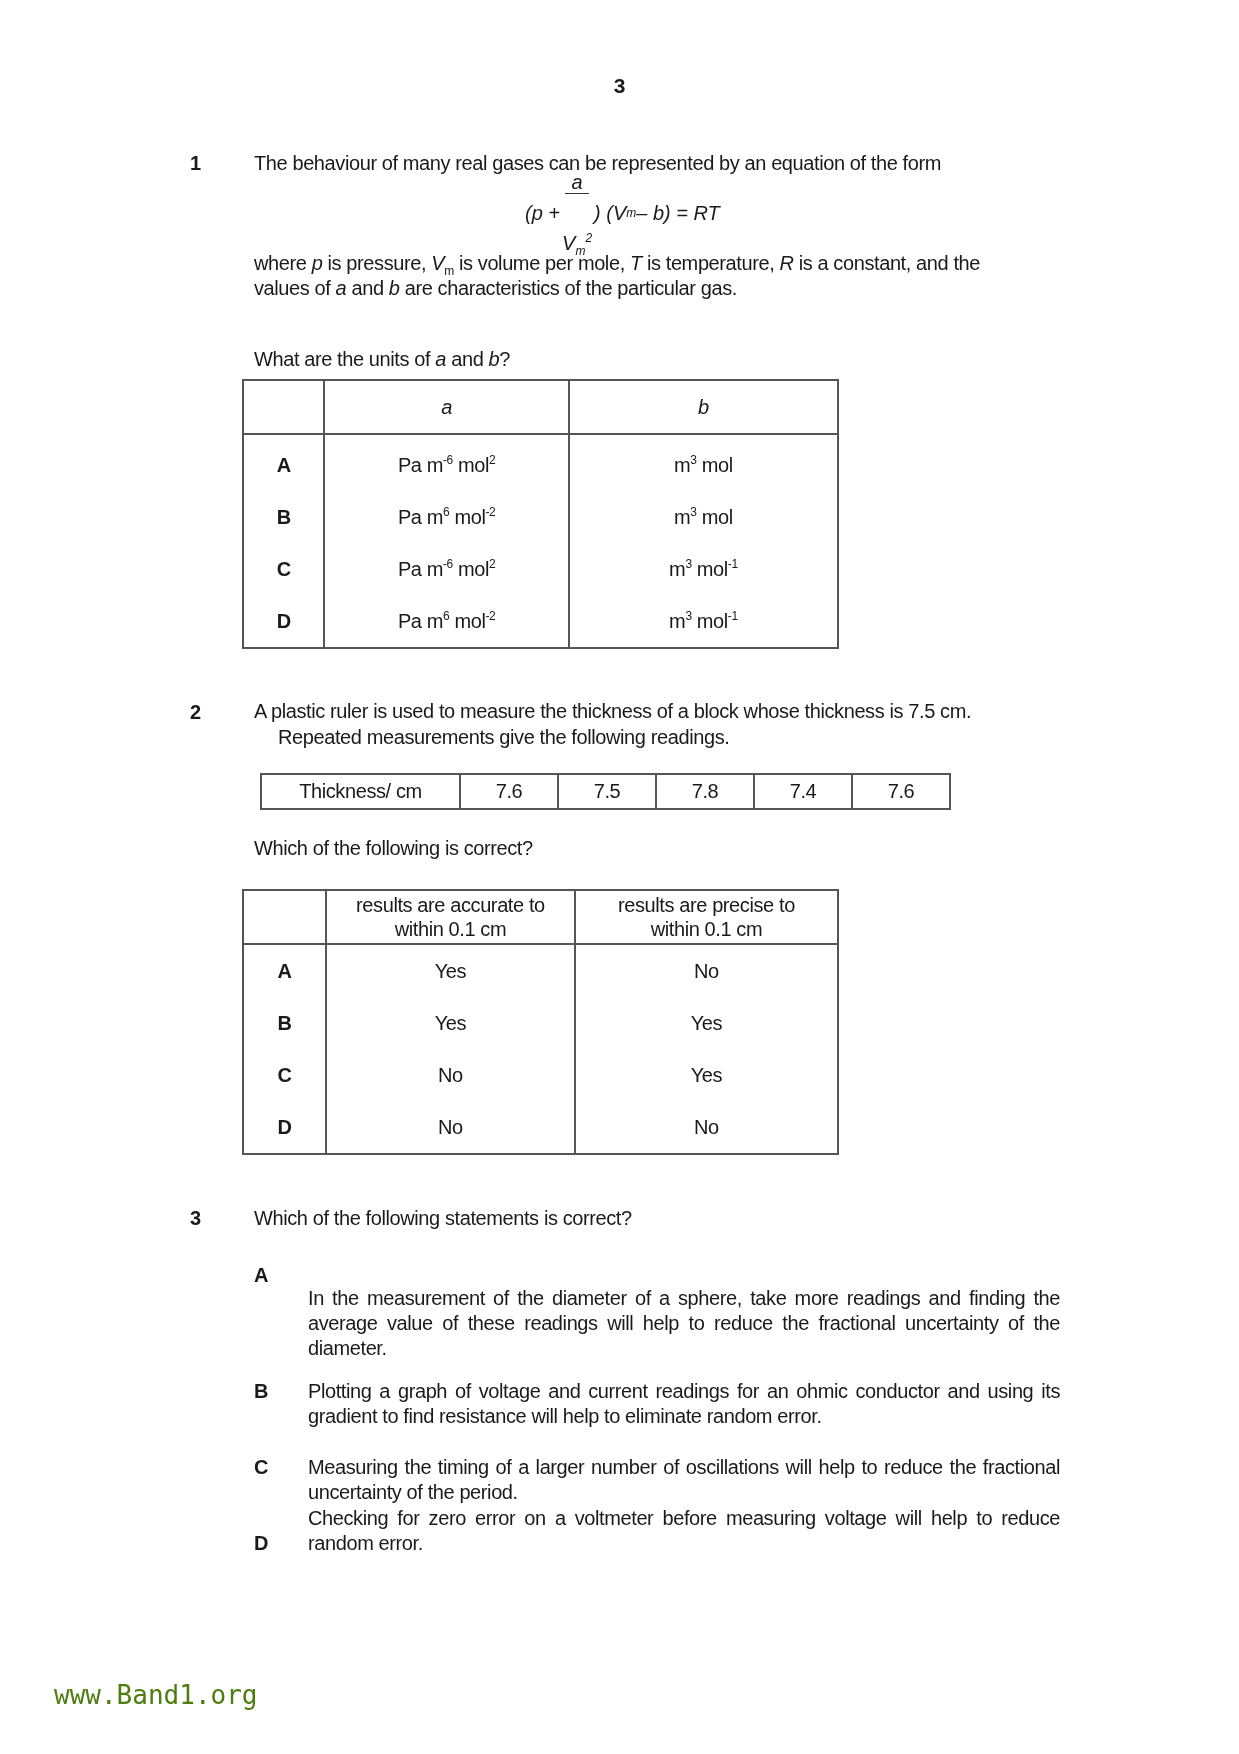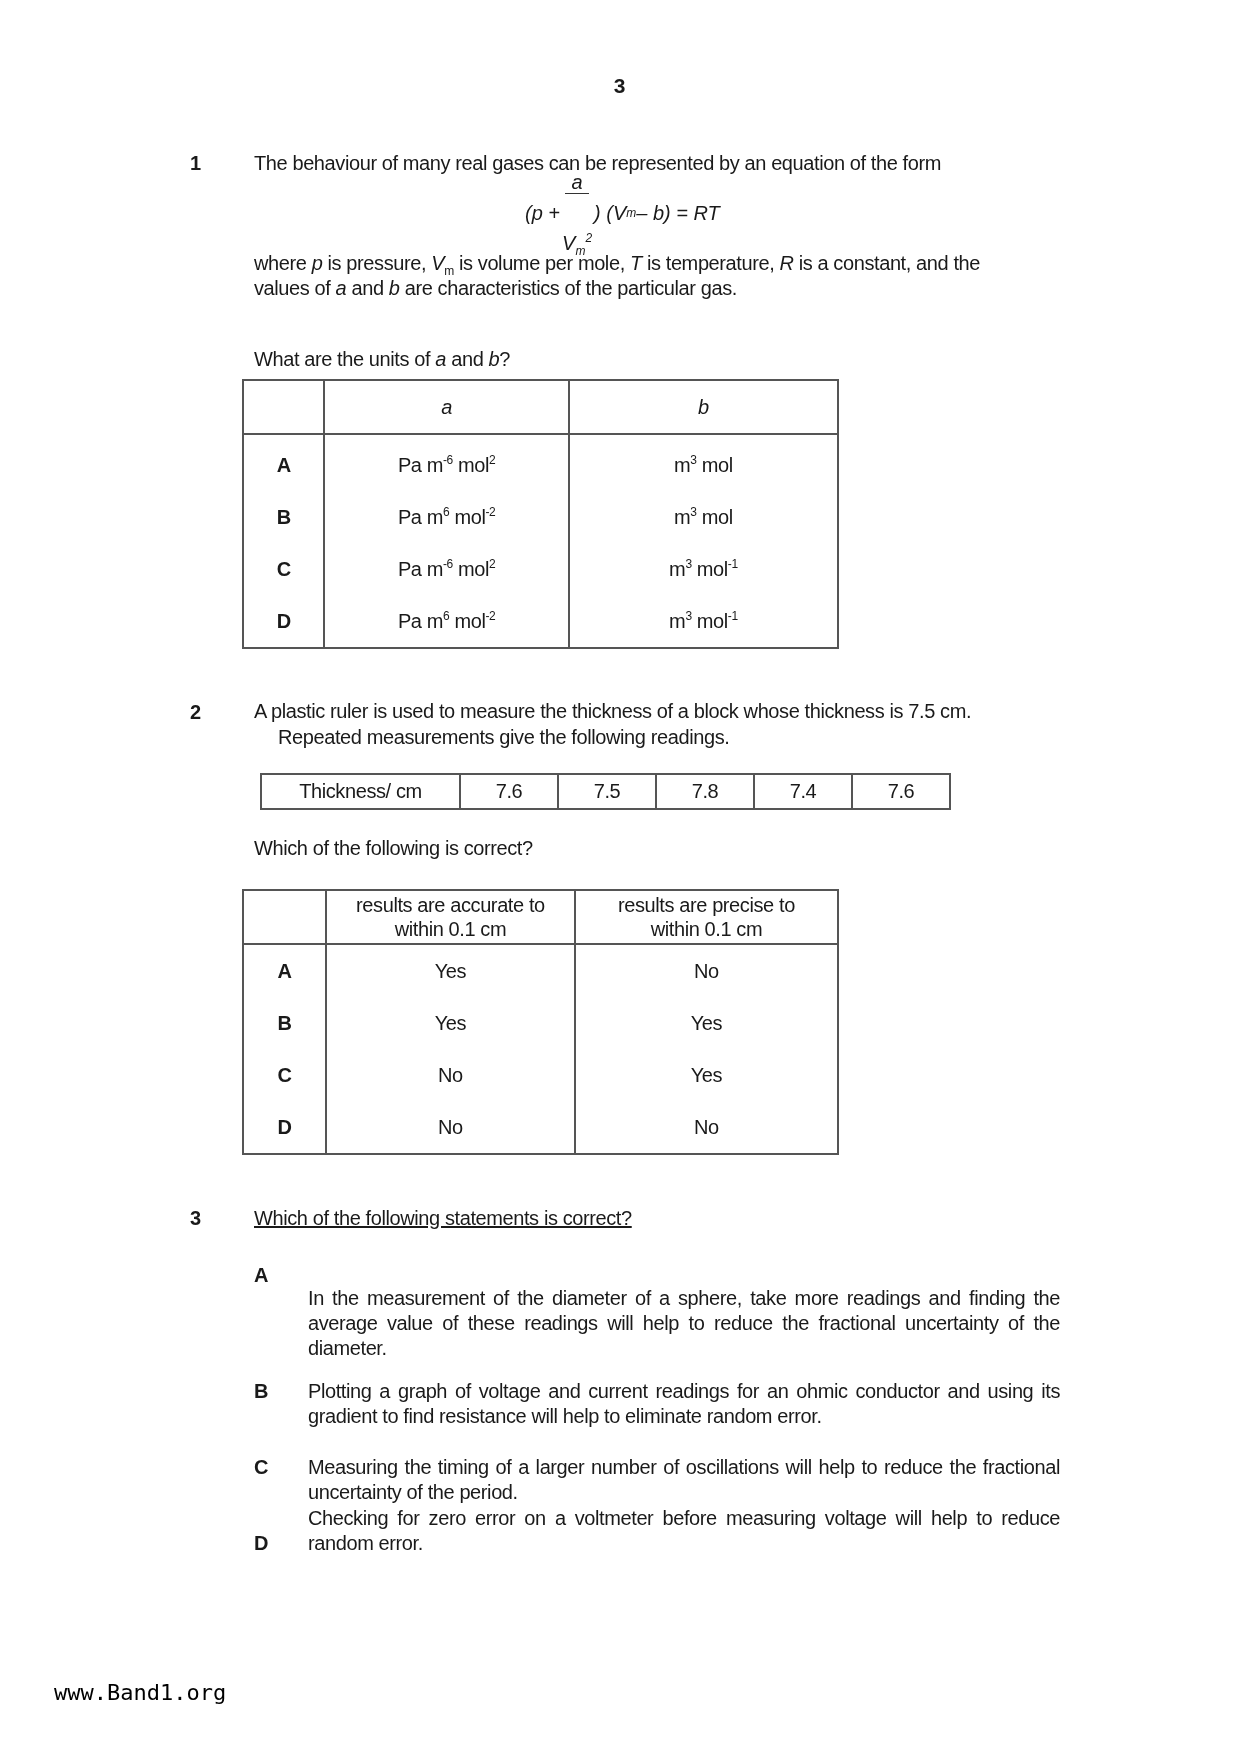--- a/index.html
+++ b/index.html
@@ -38,21 +38,21 @@
 
     .t3 { left: 242px; top: 889px; width: 597px; }
     .t3 .c0 { width: 80px; } .t3 .c1 { width: 244px; } .t3 .c2 { width: 258px; }
     .t3 thead th { height: 52px; line-height: 24px; margin-left: 16px; }
     .t3 tbody td { height: 52px; border-top: none; border-bottom: none; }
     .t3 tbody tr:last-child td { border-bottom: 2px solid #555; }
 
     .opt-letter { left: 254px; font-weight: bold; font-size: 20px; }
     .opt-text { left: 308px; width: 752px; line-height: 25px; font-size: 20px; letter-spacing: -0.4px; text-align: justify; }
 
-    .footer { left: 54px; top: 1680px; font-family: "DejaVu Sans Mono", monospace; font-size: 22px; color: #000000; }
+    .footer { left: 54px; top: 1680px; font-family: "DejaVu Sans Mono", monospace; font-size: 26px; color: #4d7c0f; }
   </style>
 </head>
 <body>
 
 <div class="abs page-num">3</div>
 
 <div class="abs qnum" style="top:152px;">1</div>
 <div class="abs text" style="top:151px;">The behaviour of many real gases can be represented by an equation of the form</div>
 
 <div class="abs equation">
@@ -150,21 +150,21 @@
       </tr>
       <tr>
         <td class="c0 rowlabel">D</td>
         <td class="c1">No</td>
         <td class="c2">No</td>
       </tr>
     </tbody>
 </table>
 
 <div class="abs qnum" style="top:1207px;">3</div>
-<div class="abs text" style="top:1206px;text-decoration:underline;">Which of the following statements is correct?</div>
+<div class="abs text" style="top:1206px;">Which of the following statements is correct?</div>
 
 <div id="q3opts">
     <div class="abs opt-letter" style="top: 1264px;">A</div>
     <div class="abs opt-text" style="top: 1263px; margin-top: 23px;">In the measurement of the diameter of a sphere, take more readings and finding the average value of these readings will help to reduce the fractional uncertainty of the diameter.</div>
     <div class="abs opt-letter" style="top: 1380px;">B</div>
     <div class="abs opt-text" style="top: 1379px;">Plotting a graph of voltage and current readings for an ohmic conductor and using its gradient to find resistance will help to eliminate random error.</div>
     <div class="abs opt-letter" style="top: 1456px;">C</div>
     <div class="abs opt-text" style="top: 1455px;">Measuring the timing of a larger number of oscillations will help to reduce the fractional uncertainty of the period.</div>
     <div class="abs opt-letter" style="top: 1532px;">D</div>
     <div class="abs opt-text" style="top: 1506px;">Checking for zero error on a voltmeter before measuring voltage will help to reduce random error.</div>

